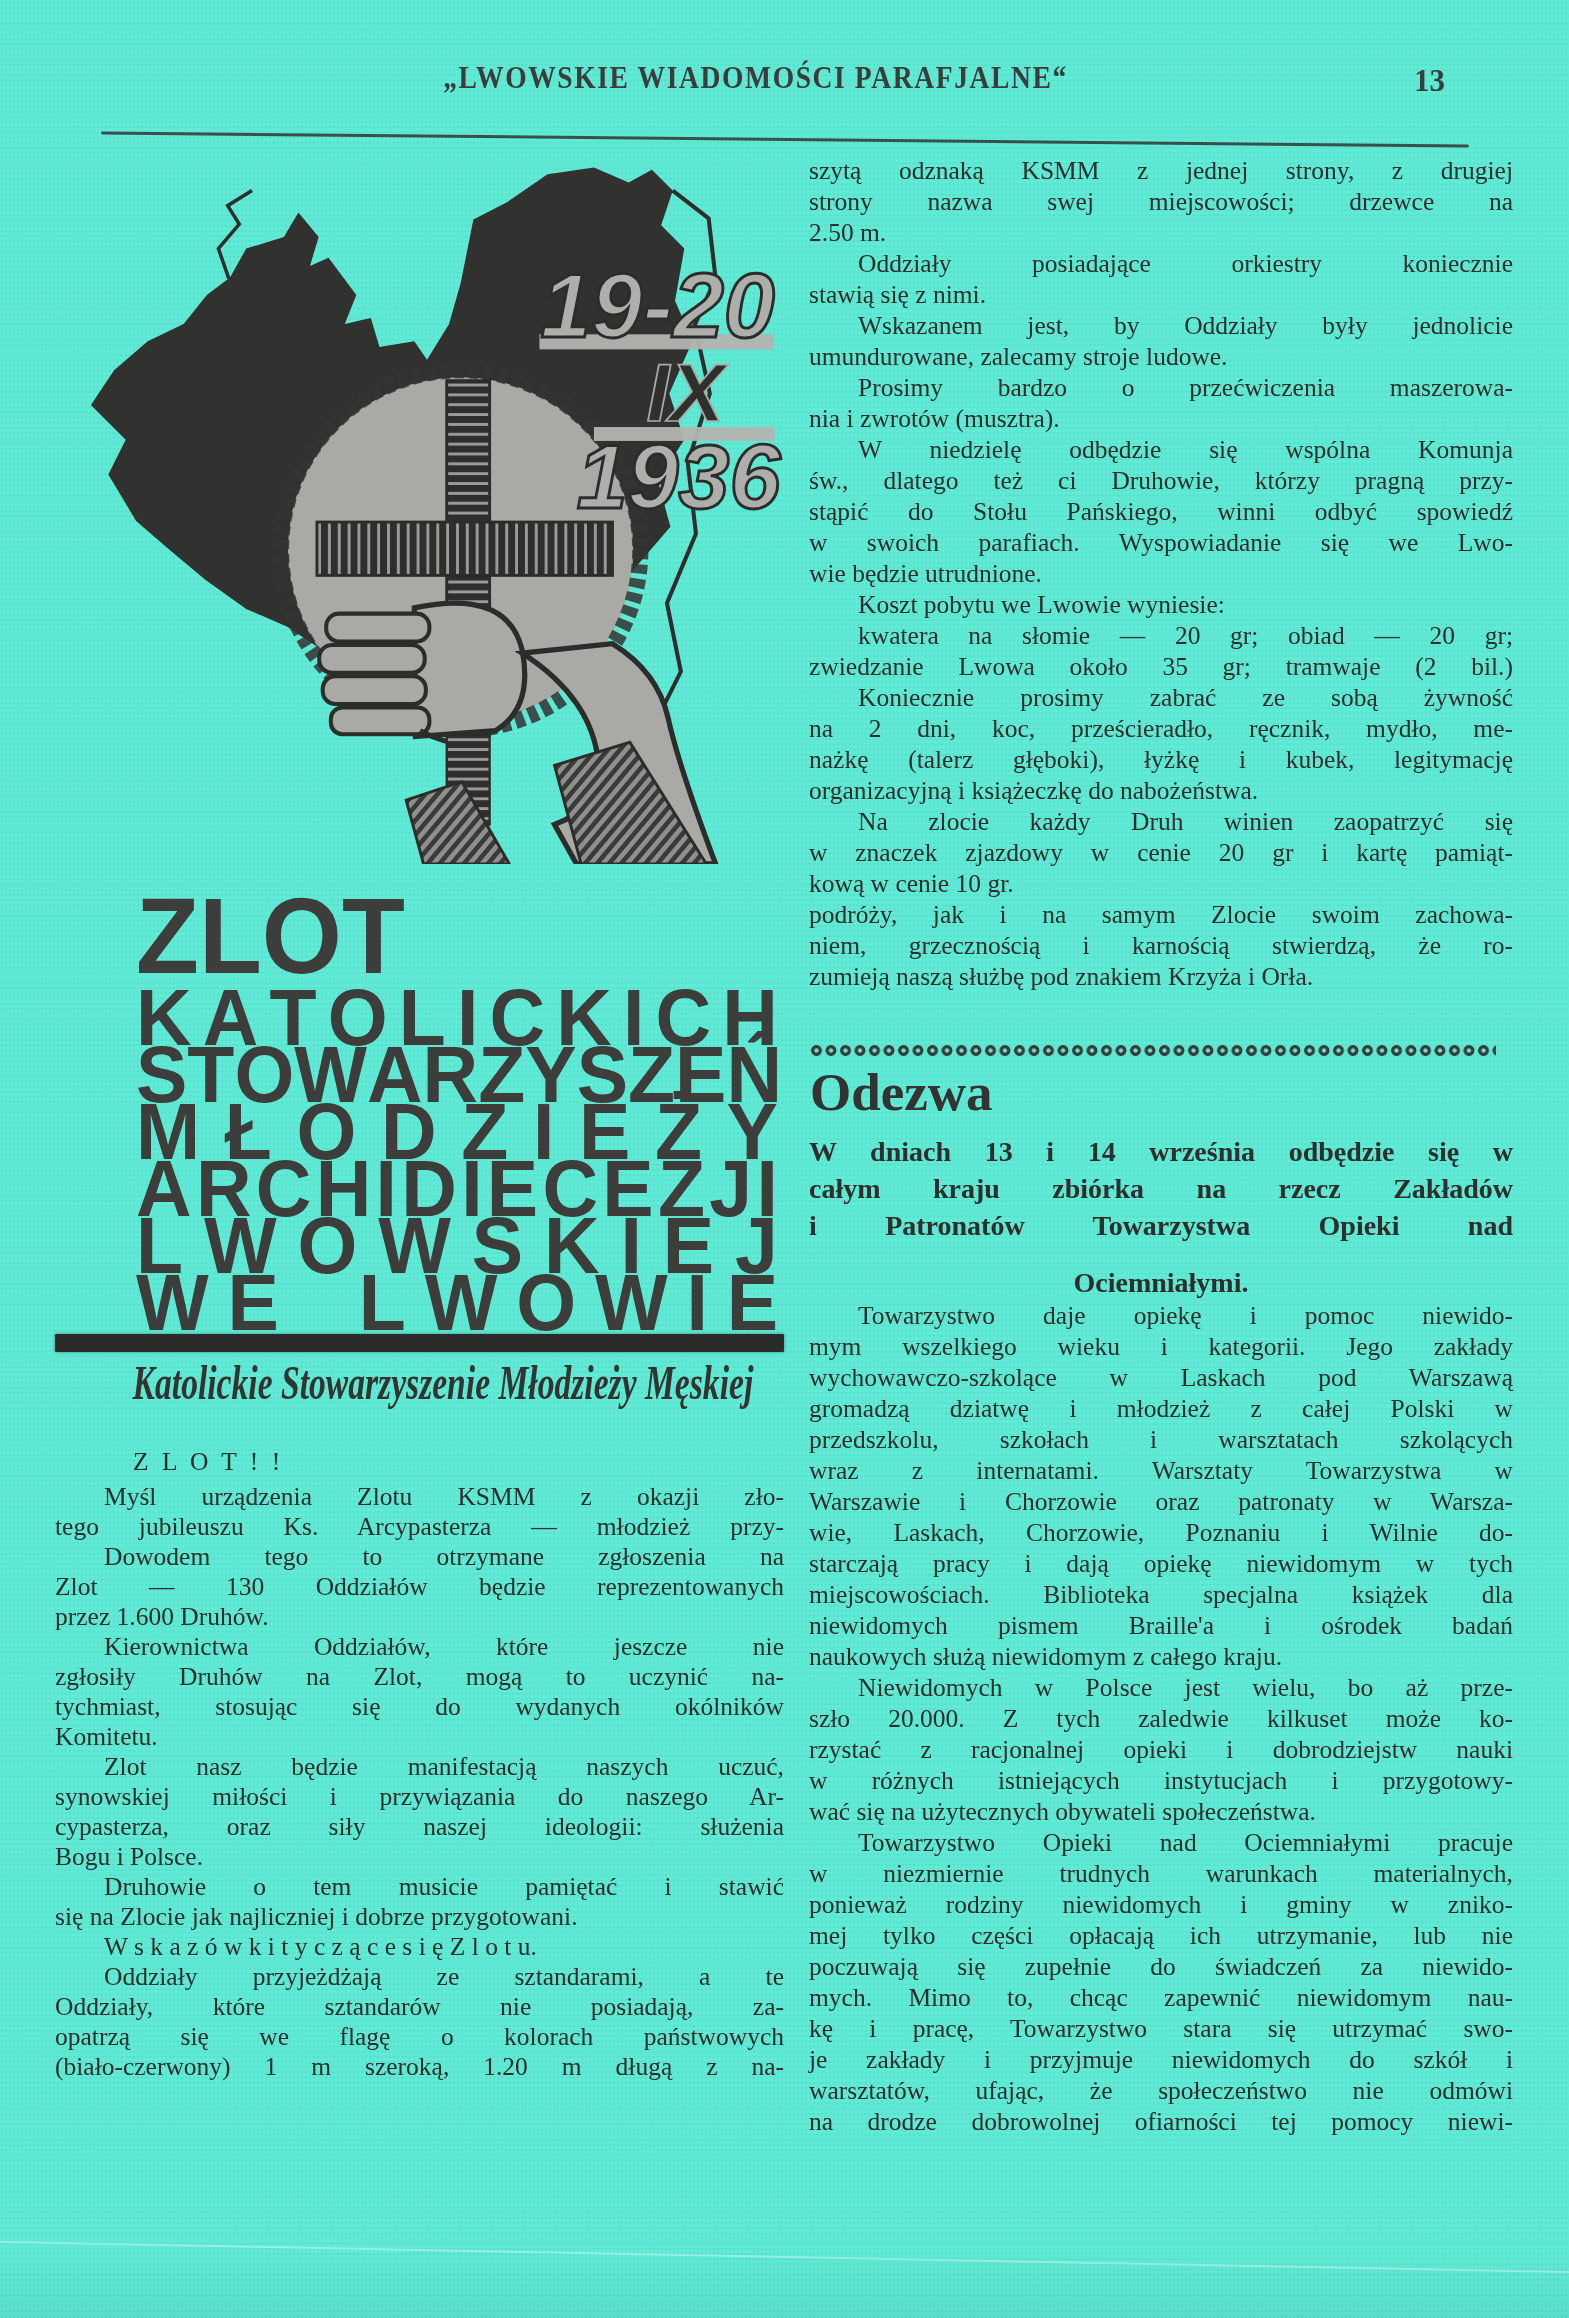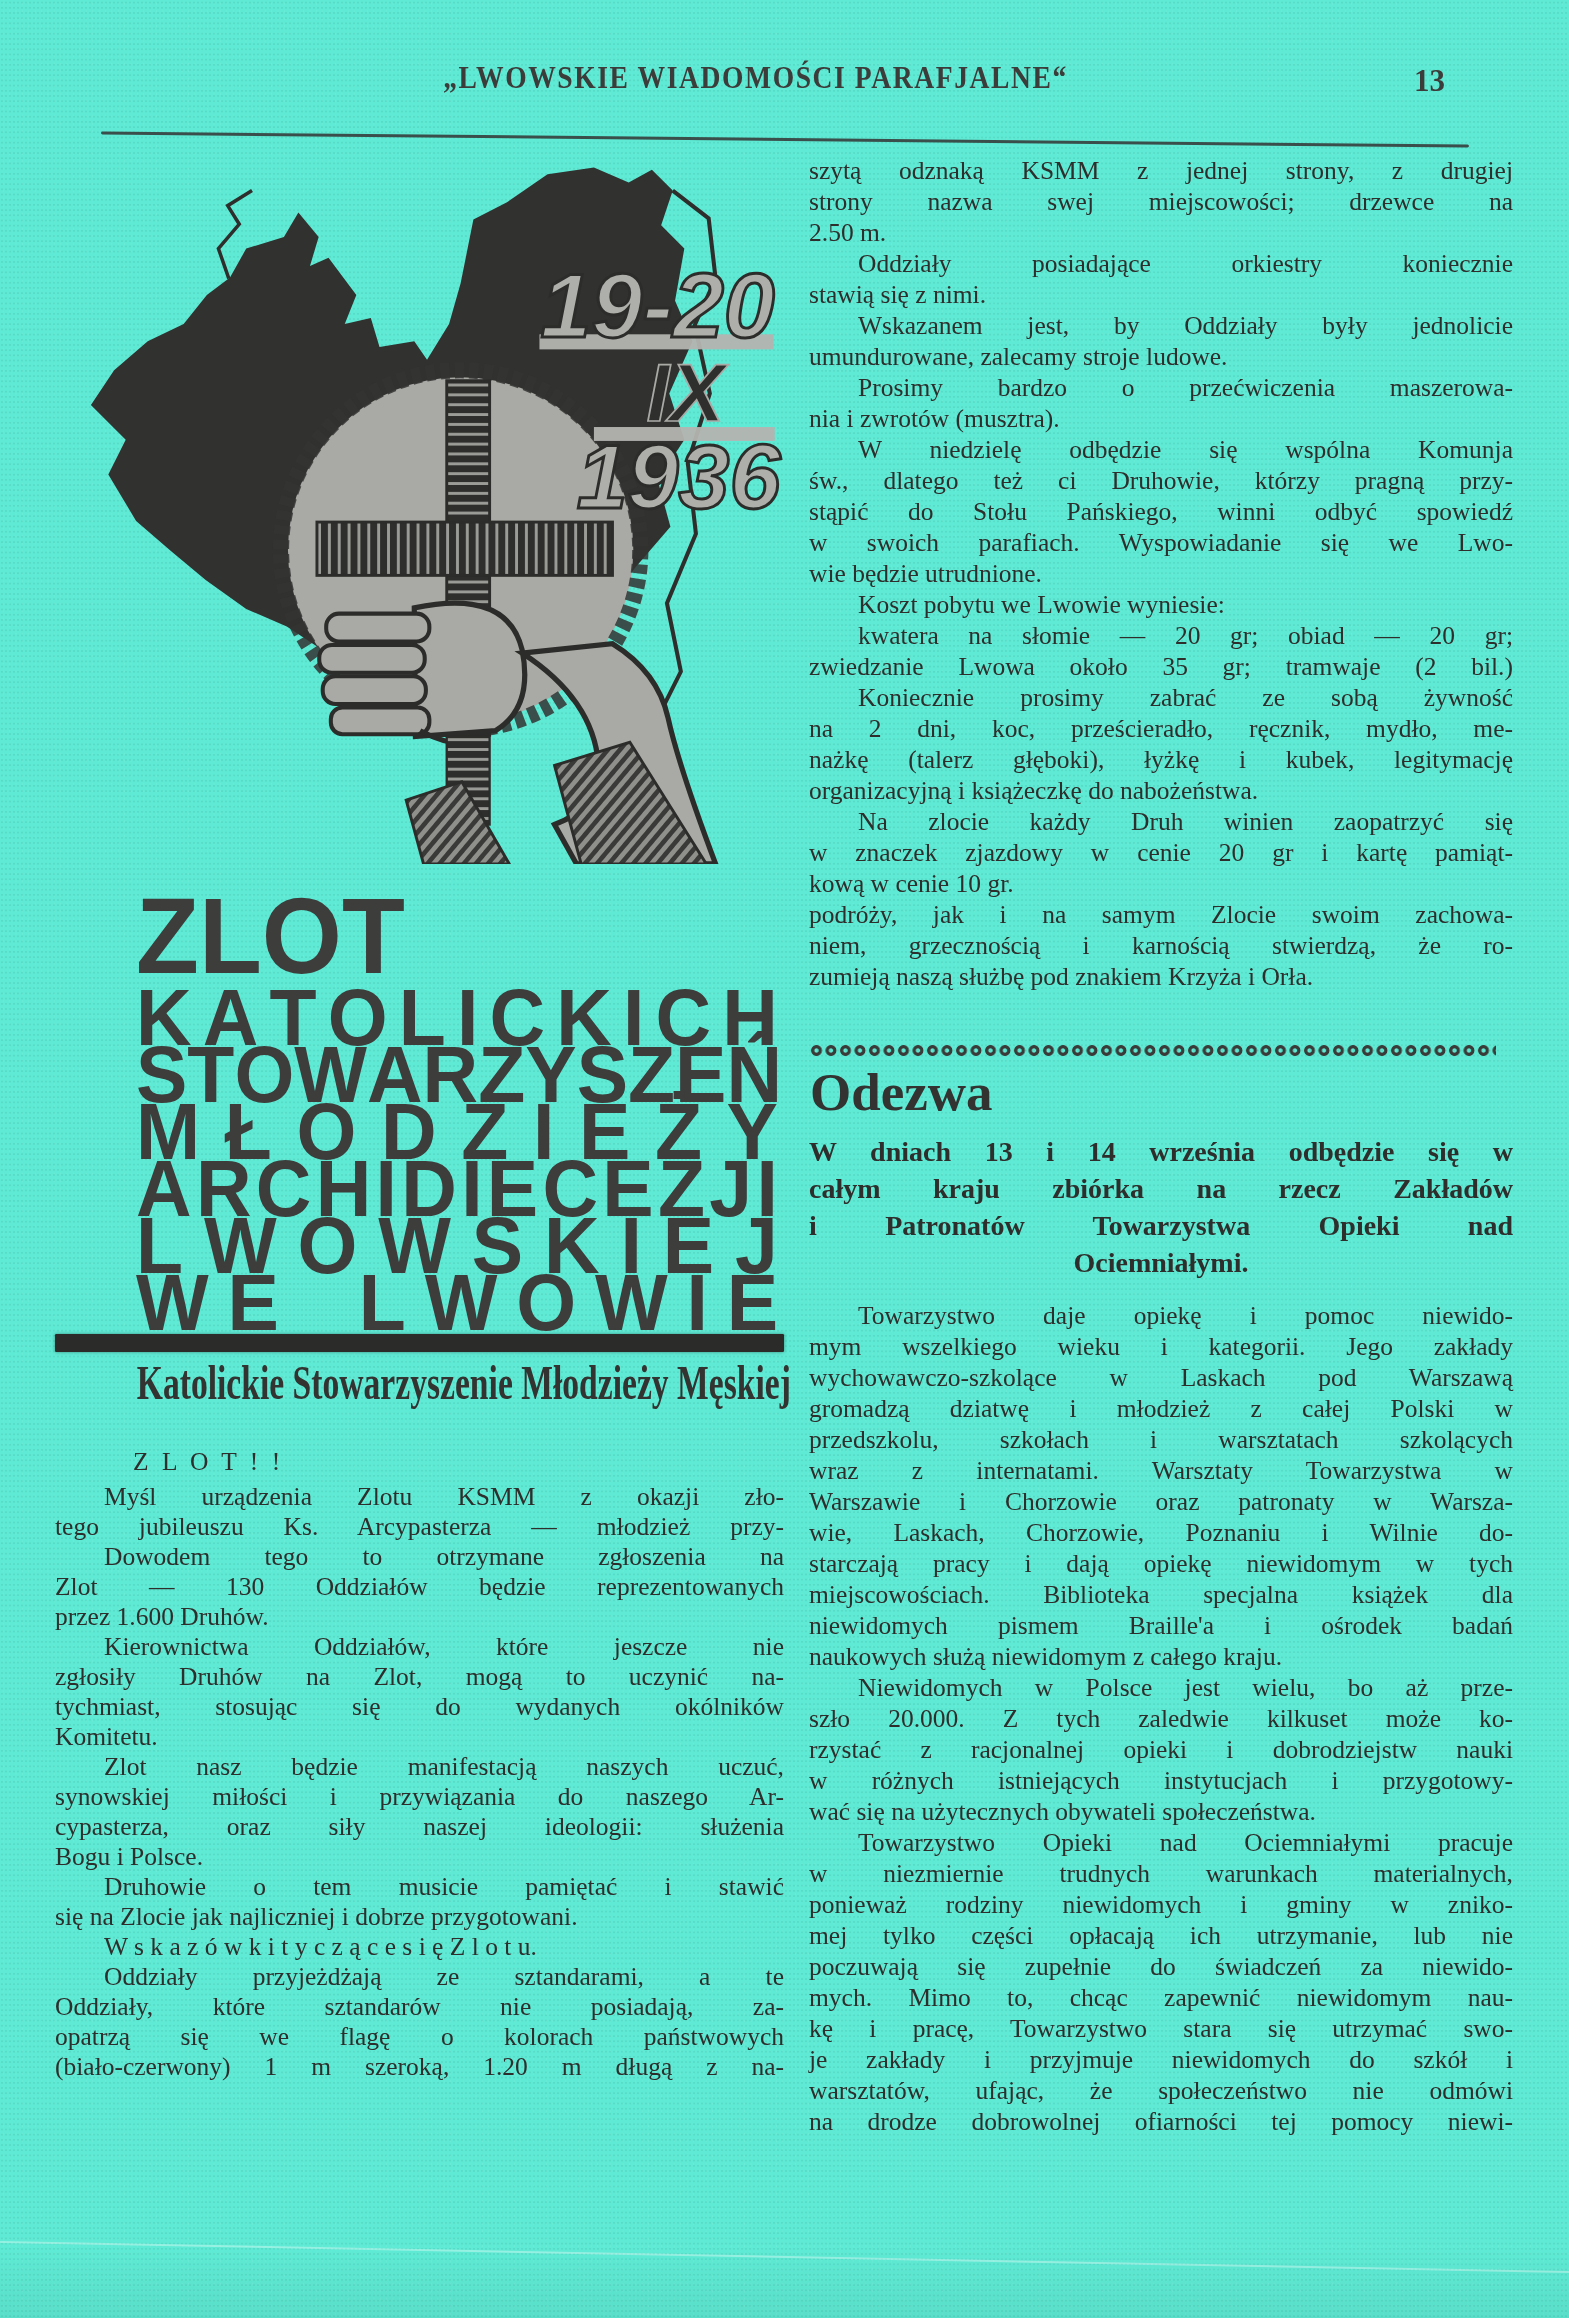--- a/index.html
+++ b/index.html
@@ -40,37 +40,37 @@
   .prow{display:flex;justify-content:space-between;align-items:flex-end;height:57px;
         font-family:"Liberation Sans",sans-serif;font-weight:bold;color:#3d3d3b;
         font-size:77px;line-height:53px;transform:scaleY(1.04);}
   .prow span{display:block;}
   .prow span.sp{flex:0 0 .55em;}
   .prow.r0{width:243px;height:123px;font-size:103px;line-height:102px;}
 
   .poster-bar{position:absolute;left:55px;top:1334px;width:729px;height:18px;
         background:#2b2b29;border-radius:1.2px;box-shadow:0 0 3.5px rgba(0,0,0,.4);}
 
-  .left-heading{position:absolute;left:55px;top:1359px;width:729px;text-align:center;}
+  .left-heading{position:absolute;left:55px;top:1359px;width:729px;text-align:center;font-style:italic;}
   .left-heading span{display:inline-block;white-space:nowrap;font-weight:bold;font-size:42px;
         color:#333331;transform:scale(.8,1.14);transform-origin:50% 50%;}
 
   .leftbody{top:1447px;}
   .rightbody1{top:155px;}
 
   .ornament{position:absolute;left:809px;top:1043px;width:687px;height:15px;
         background-image:radial-gradient(circle 7px at 7.5px 7.5px,
           rgba(58,58,56,0) 1.7px,#3a3a38 2.6px 5px,rgba(58,58,56,0) 5.8px);
         background-size:14.5px 15px;background-repeat:repeat-x;}
 
   .odezwa-head{position:absolute;left:810px;top:1062px;font-weight:bold;font-size:53px;
         color:#333331;font-family:"Liberation Serif",serif;}
   .odezwa-intro{top:1133px;}
   .odezwa-intro .tl{font-weight:bold;font-size:28px;line-height:37px;}
-  .odezwa-intro .tl.last{text-align:center;text-align-last:center;}
+  .odezwa-intro .tl.last{text-align:center;text-align-last:center;margin-top:20px;}
   .rightbody2{top:1300px;}
 
   svg text{font-family:"Liberation Sans",sans-serif;font-weight:bold;font-style:italic;}
 </style>
 </head>
 <body>
 
 <div class="page">
 
   <div class="hdr-title">„LWOWSKIE WIADOMOŚCI PARAFJALNE“</div>

